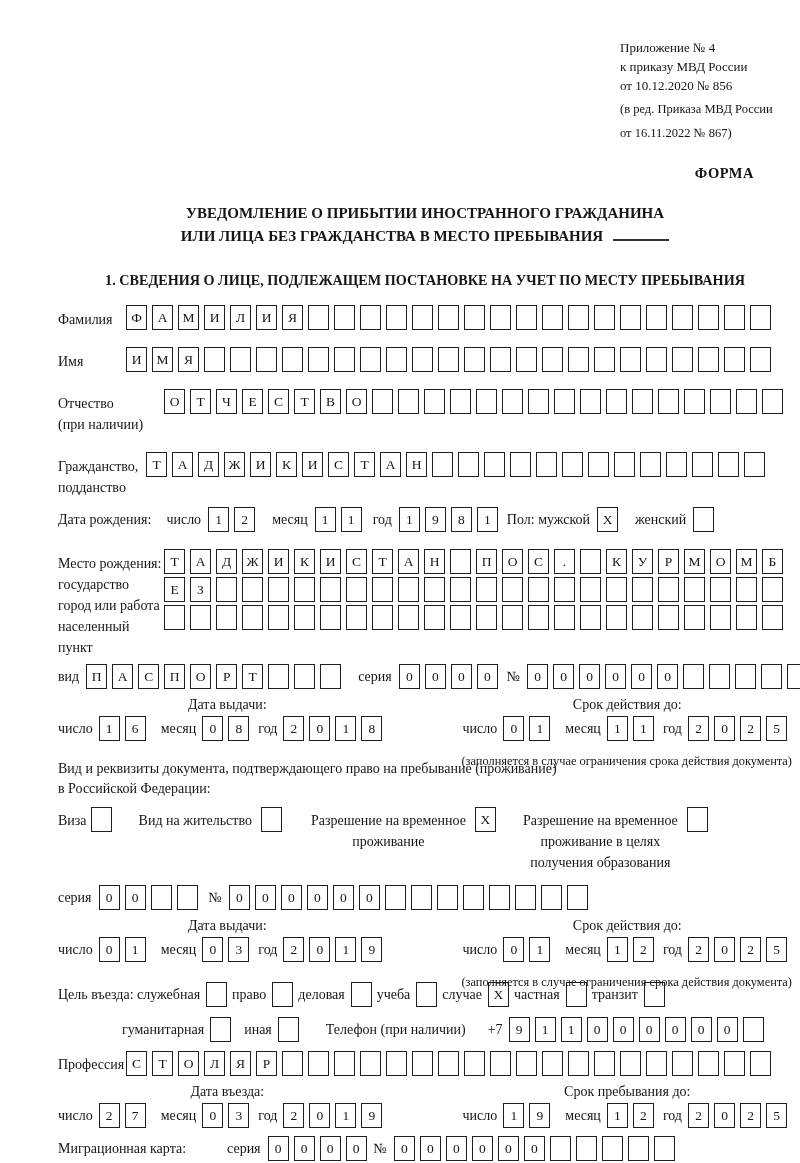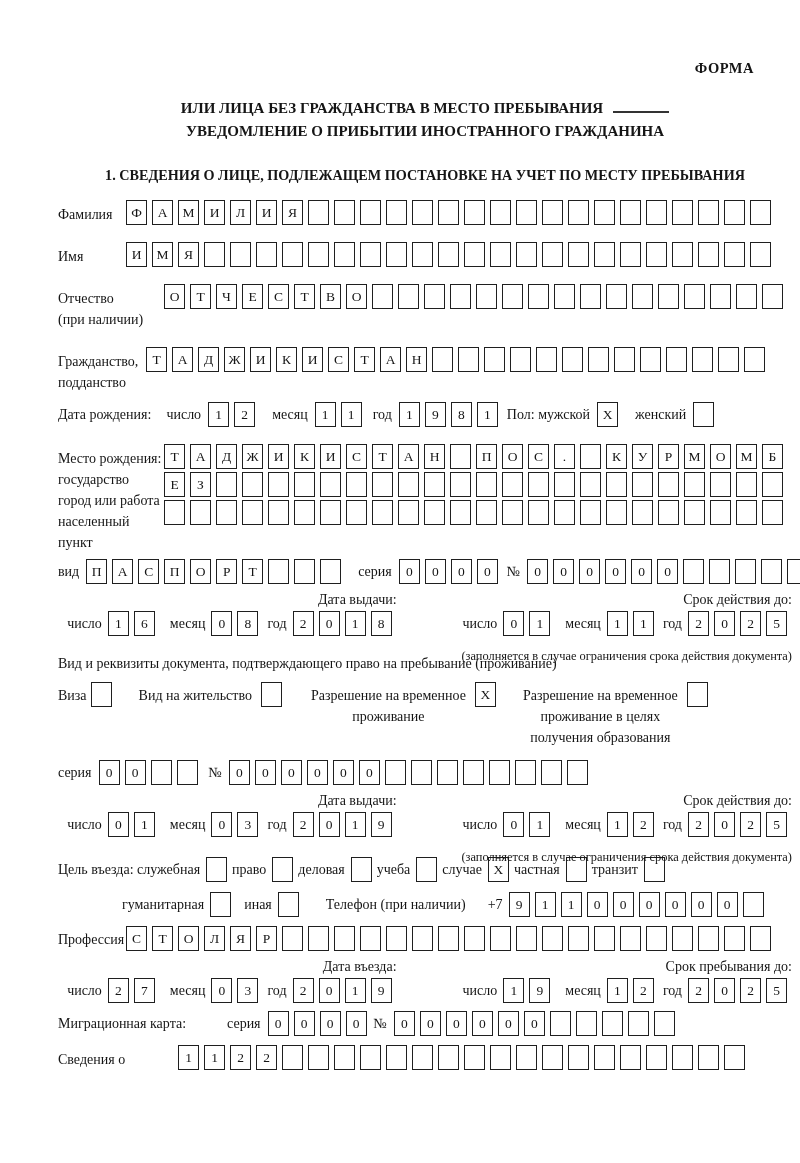--- a/index.html
+++ b/index.html
@@ -35,21 +35,21 @@
   .w88  { width: 88px; }
   .w106 { width: 106px; }
   .stack > .cells { margin-bottom: 3px; display: flex; }
 
   .inl { display: flex; align-items: center; margin-top: 9px; }
   .inl .t { margin-right: 7px; }
   .inl .g { margin-left: 12px; margin-right: 7px; }
 
   
   .drow { display: flex; position: relative; margin-top: 8px; }
-  .dgrp { display: flex; flex-direction: column; align-items: flex-end; }
+  .dgrp { display: flex; flex-direction: column; }
   .dgrp.left { width: 352px; margin-right: 66px; }
   .dghead { text-align: center; margin-bottom: 3px; }
   .dgline { display: flex; align-items: center; }
   .dgline .t { margin-right: 6px; }
   .dgline .g { margin-left: 10px; margin-right: 6px; }
   .dnote { position: absolute; right: 0; top: 57px; white-space: nowrap; font-size: 12.4px; }
   .drow.noted { margin-bottom: 20px; }
 
   
   .permit-row { display: flex; align-items: flex-start; margin-top: 10px; }
@@ -61,25 +61,32 @@
   .purpose-row .t { margin-right: 6px; }
   .bold { font-weight: bold; }
   .center { text-align: center; }
   .mt4 { margin-top: 4px; } .mt8 { margin-top: 8px; }
 </style>
 </head>
 <body>
 
 <div class="page">
 
+  <div class="hdr">
+    <div>Приложение № 4</div>
+    <div>к приказу МВД России</div>
+    <div>от 10.12.2020 № 856</div>
+    <div class="sub">(в ред. Приказа МВД России</div>
+    <div class="sub">от 16.11.2022 № 867)</div>
+  </div>
   <div class="forma">ФОРМА</div>
 
   <div class="title">
+    <div>УВЕДОМЛЕНИЕ О ПРИБЫТИИ ИНОСТРАННОГО ГРАЖДАНИНА</div>
     <div><span>ИЛИ ЛИЦА БЕЗ ГРАЖДАНСТВА В МЕСТО ПРЕБЫВАНИЯ</span><span class="blank"></span></div>
-    <div>УВЕДОМЛЕНИЕ О ПРИБЫТИИ ИНОСТРАННОГО ГРАЖДАНИНА</div>
   </div>
 
   <div class="sect">1. СВЕДЕНИЯ О ЛИЦЕ, ПОДЛЕЖАЩЕМ ПОСТАНОВКЕ НА УЧЕТ ПО МЕСТУ ПРЕБЫВАНИЯ</div>
 
   <div class="frow" style="margin-top:16px">
     <div class="flabel w68">Фамилия</div>
     <div class="cells">
         <span class="cell">Ф</span>
         <span class="cell">А</span>
         <span class="cell">М</span>
@@ -404,20 +411,21 @@
             <span class="cell">2</span>
             <span class="cell">5</span>
           </span>
       </div>
     </div>
     <div class="dnote">(заполняется в случае ограничения срока действия документа)</div>
   </div>
 
   <div class="mt8">
     <div>Вид и реквизиты документа, подтверждающего право на пребывание (проживание)</div>
+    <div class="mt4">в Российской Федерации:</div>
   </div>
 
   <div class="permit-row">
     <div class="opt">
       <span class="optlabel">Виза</span>
       <span class="cells" style="margin-left:4px">
           <span class="cell"></span>
         </span>
     </div>
     <div class="opt" style="margin-left:22px">

